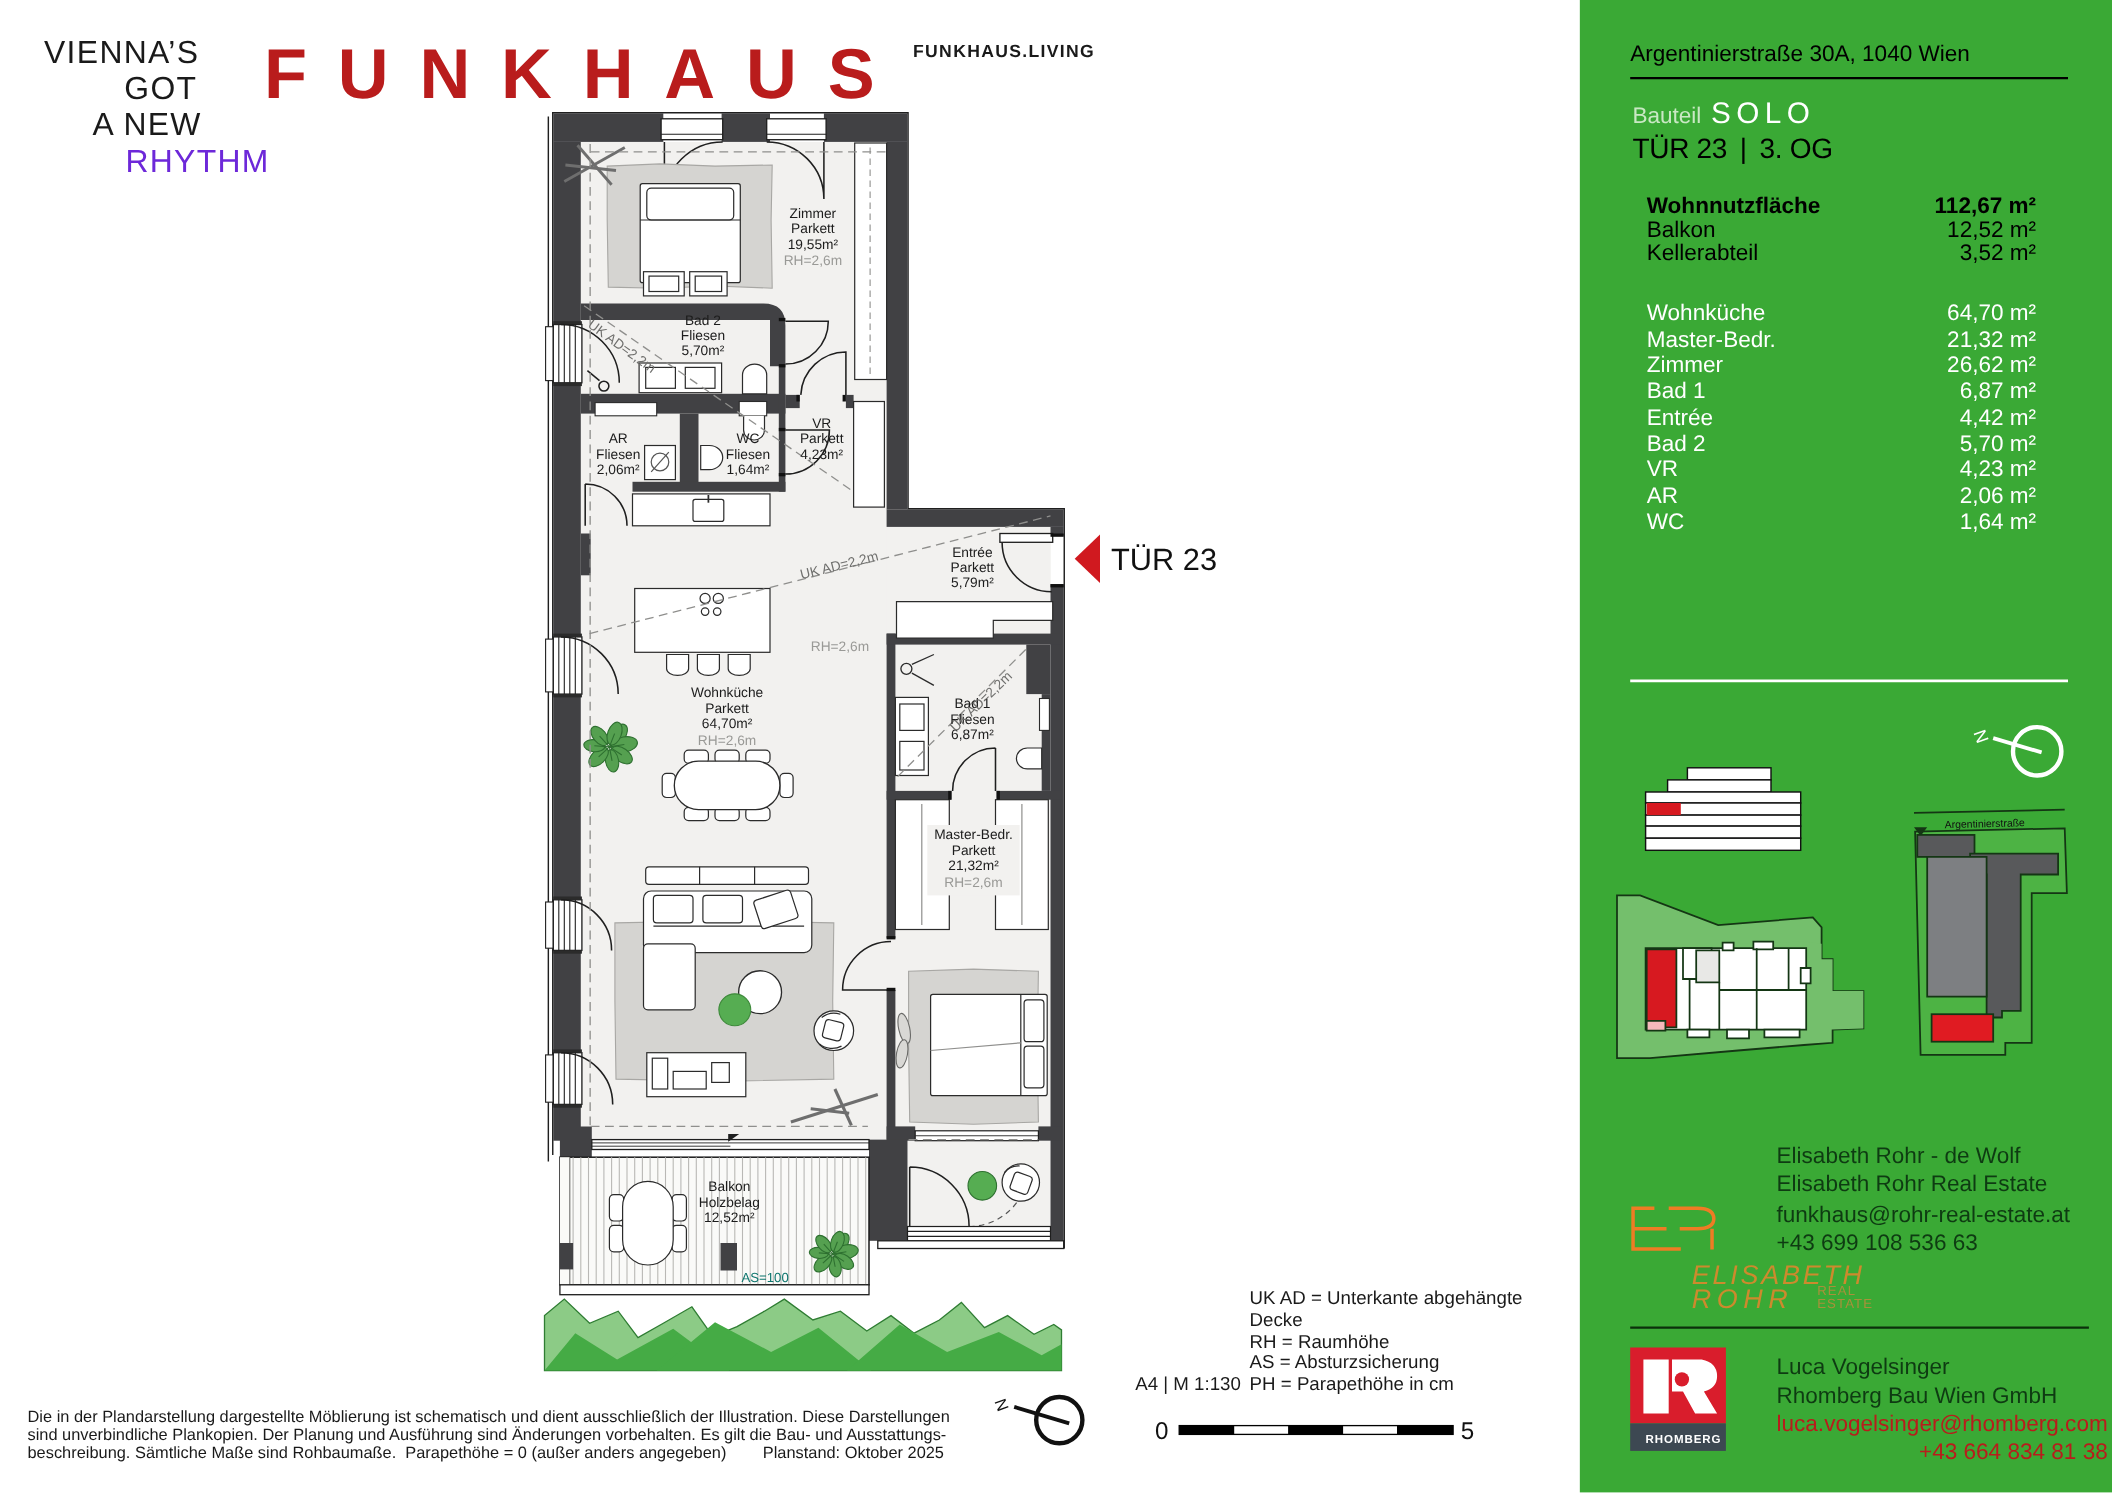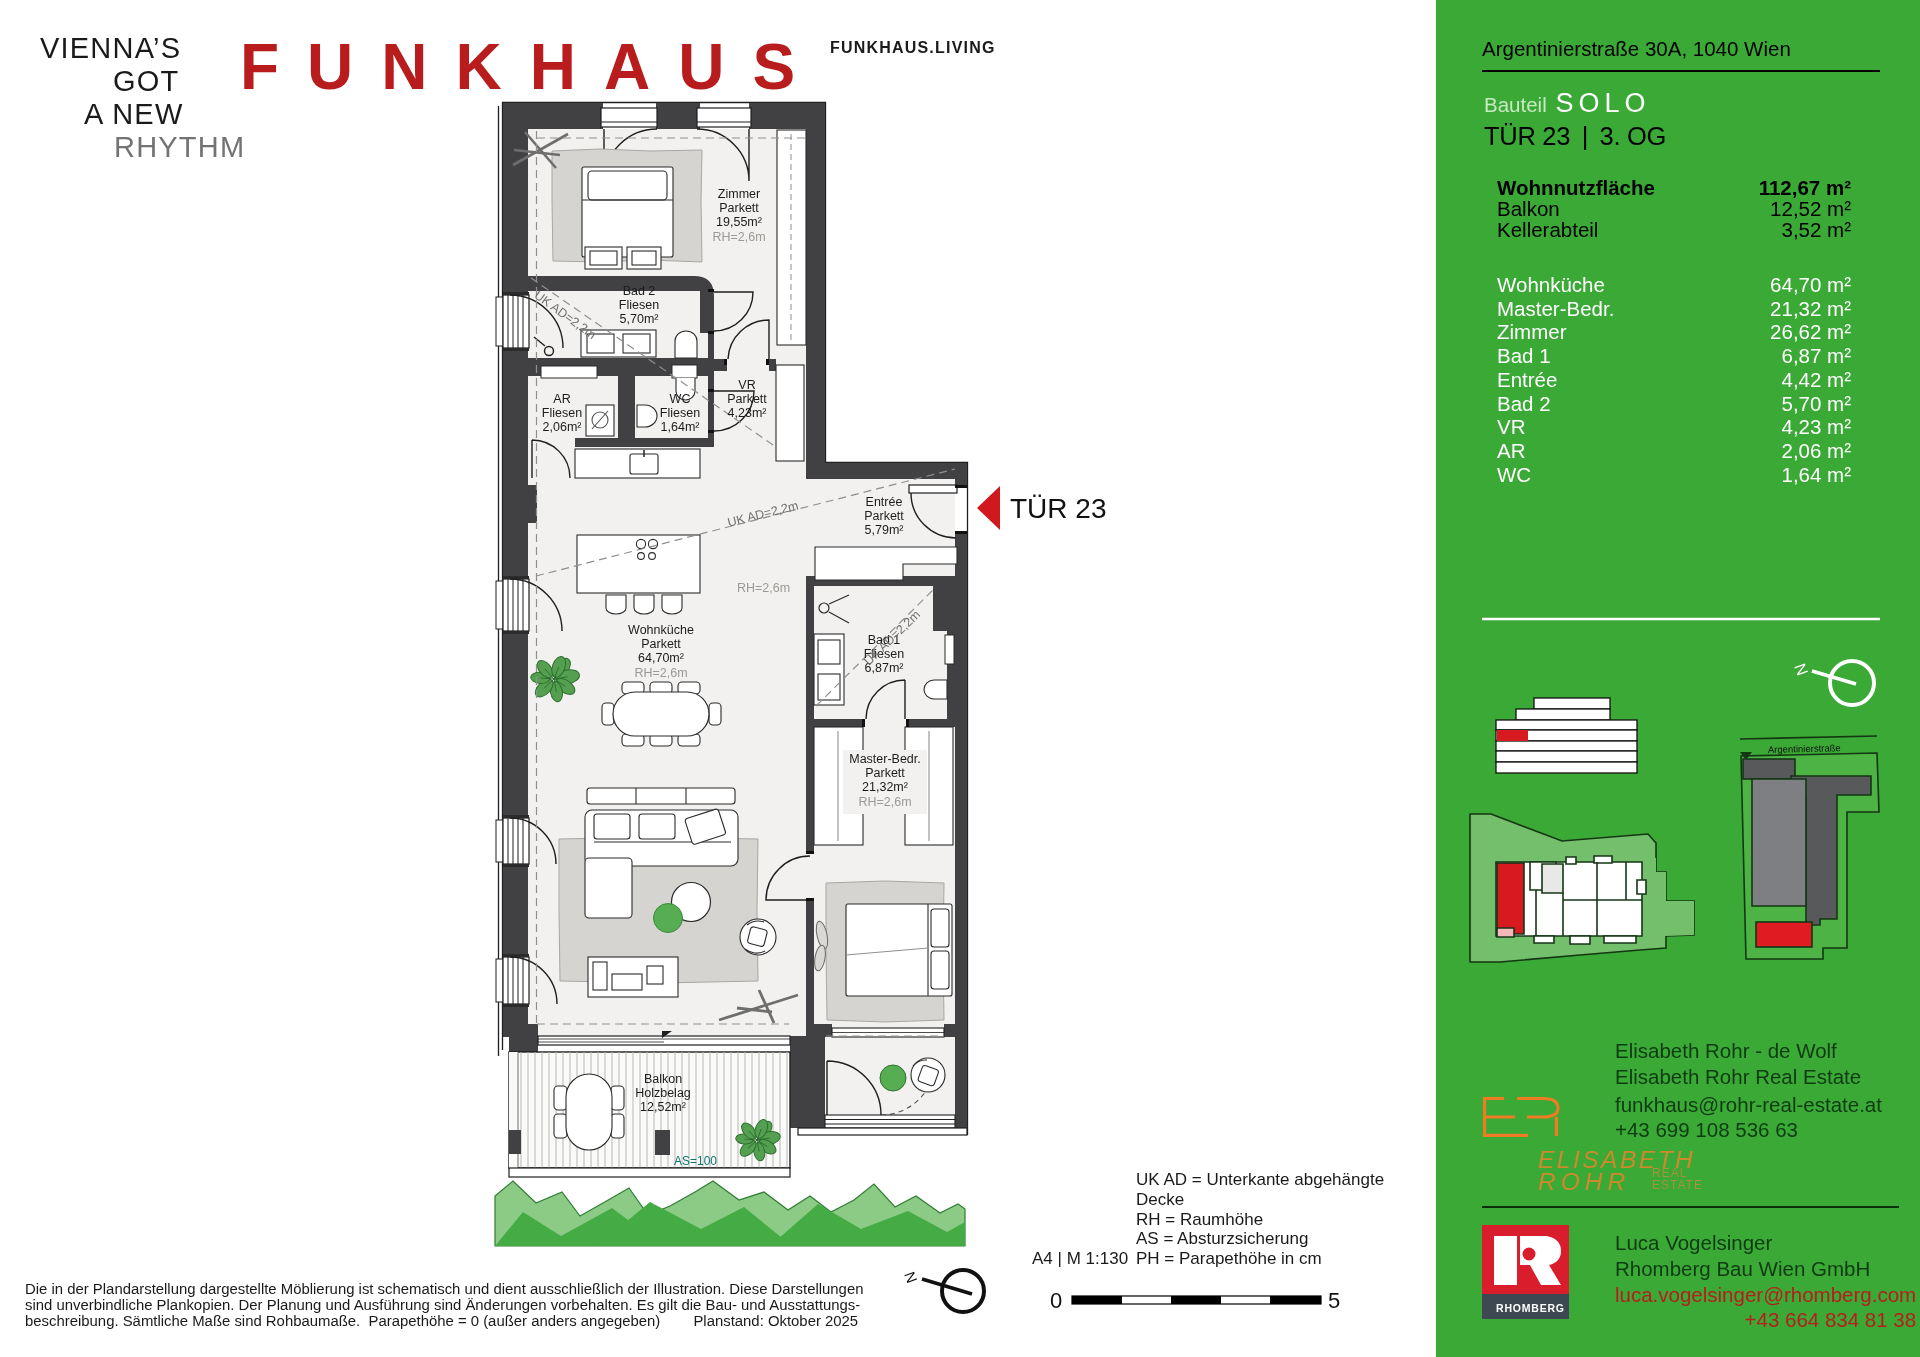--- a/index.html
+++ b/index.html
@@ -683,21 +683,21 @@
       <path d="M1494,1236 H1517 V1285 H1494 Z" fill="#fff"></path>
       <path d="M1520,1236 H1547 Q1561,1239 1561,1251 Q1561,1262 1549,1265 L1561,1285 H1541 L1530,1265 H1520 Z" fill="#fff"></path>
       <circle cx="1529" cy="1254" r="6.5" fill="#d91d2c"></circle>
       <text x="1496" y="1312" fill="#fff" font-size="10.5" font-weight="bold" letter-spacing="0.8">RHOMBERG</text>
     </g>
 </svg>
 
 <div class="abs" style="left:40px;top:32px;font-size:29px;line-height:33px;color:#1a1a1a;letter-spacing:1.2px">VIENNA’S</div>
 <div class="abs" style="left:113px;top:65px;font-size:29px;line-height:33px;color:#1a1a1a;letter-spacing:1.2px">GOT</div>
 <div class="abs" style="left:84px;top:98px;font-size:29px;line-height:33px;color:#1a1a1a;letter-spacing:1.2px">A NEW</div>
-<div class="abs" style="left:114px;top:131px;font-size:29px;line-height:33px;color:#737373;letter-spacing:1.2px">RHYTHM</div>
+<div class="abs" style="left:114px;top:131px;font-size:29px;line-height:33px;color:#6d28d9;letter-spacing:1.2px">RHYTHM</div>
 
 <div class="abs" style="left:240px;top:30px;font-size:64px;font-weight:bold;color:#b91c1c;letter-spacing:28px">FUNKHAUS</div>
 
 <div class="abs" style="left:830px;top:39px;font-size:16px;font-weight:bold;color:#1a1a1a;letter-spacing:1.2px">FUNKHAUS.LIVING</div>
 
 <div class="rl" style="left:679px;top:187px;width:120px">Zimmer<br>Parkett<br>19,55m²<br><span class="gy">RH=2,6m</span></div>
 
 <div class="rl" style="left:579px;top:284px;width:120px">Bad 2<br>Fliesen<br>5,70m²</div>
 
 <div class="rl" style="left:502px;top:392px;width:120px">AR<br>Fliesen<br>2,06m²</div>

